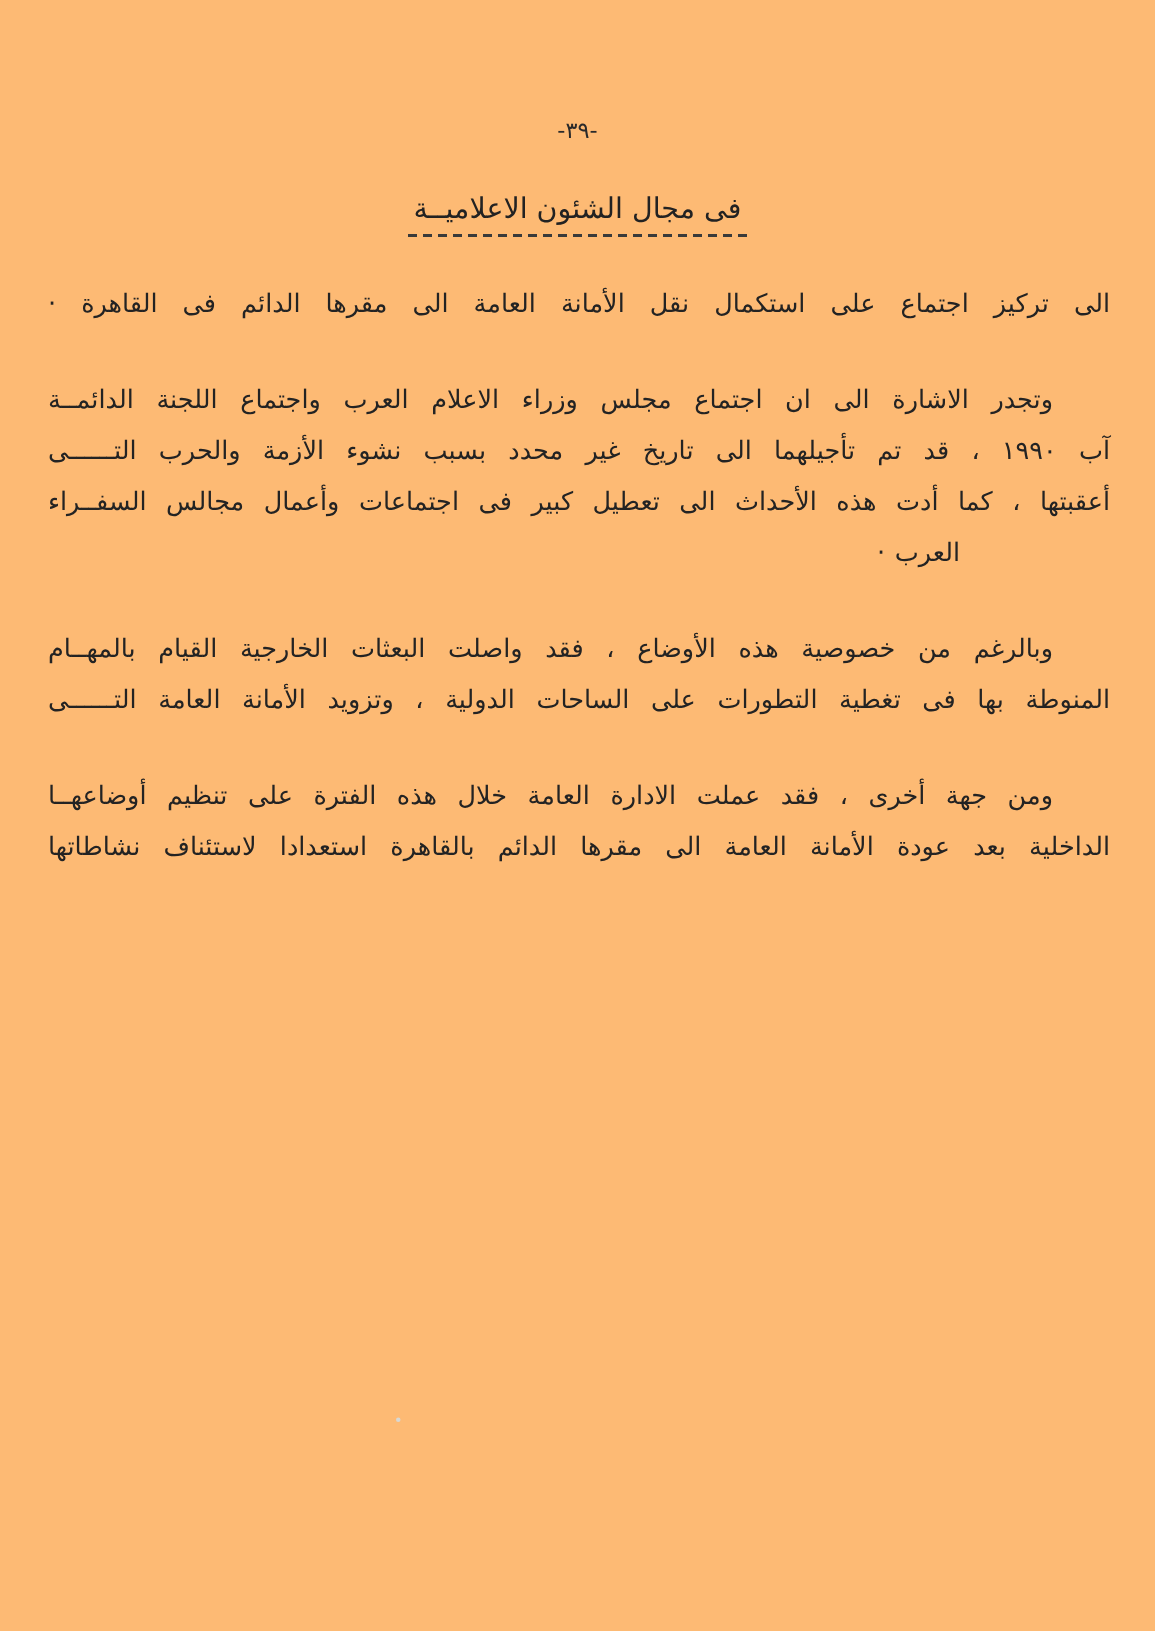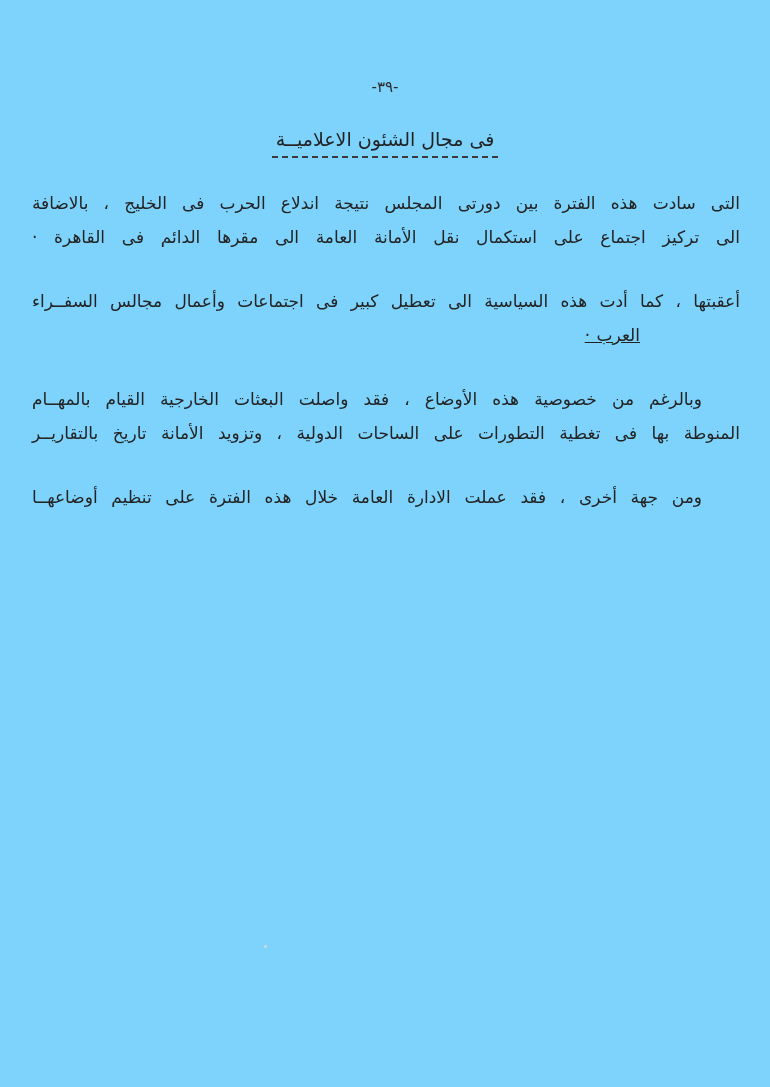--- a/index.html
+++ b/index.html
@@ -5,21 +5,21 @@
   html, body {
     margin: 0;
     padding: 0;
     background: #e8e8e8;
   }
   .page {
     position: relative;
     width: 770px;
     height: 1087px;
     margin: 0 auto;
-    background: #7dd3fc;
+    background: #fdba74;
     color: #1e1e1e;
     direction: rtl;
     font-family: "DejaVu Sans", sans-serif;
     overflow: hidden;
   }
   .page-number {
     position: absolute;
     top: 78px;
     left: 0;
     width: 100%;
@@ -60,21 +60,20 @@
     text-align-last: justify;
     word-spacing: 1px;
   }
   .line.indent {
     padding-right: 38px;
   }
   .line.end {
     text-align: right;
     text-align-last: right;
     white-space: nowrap;
-    text-decoration: underline;
   }
   .line.pull-in {
     padding-right: 100px;
   }
   .scan-speck {
     position: absolute;
     top: 945px;
     left: 264px;
     width: 3px;
     height: 3px;
@@ -89,35 +88,37 @@
 
   <div class="page-number">-٣٩-</div>
 
   <div class="title-wrap">
     <span class="doc-title">فى مجال الشئون الاعلاميــة</span>
   </div>
 
   <div class="content">
 
     <div class="para">
-      <span class="line">التى سادت هذه الفترة بين دورتى المجلس نتيجة اندلاع الحرب فى الخليج ، بالاضافة</span>
       <span class="line">الى تركيز اجتماع على استكمال نقل الأمانة العامة الى مقرها الدائم فى القاهرة ·</span>
     </div>
 
     <div class="para">
-      <span class="line">أعقبتها ، كما أدت هذه السياسية الى تعطيل كبير فى اجتماعات وأعمال مجالس السفــراء</span>
+      <span class="line indent">وتجدر الاشارة الى ان اجتماع مجلس وزراء الاعلام العرب واجتماع اللجنة الدائمــة</span>
+      <span class="line">آب ١٩٩٠ ، قد تم تأجيلهما الى تاريخ غير محدد بسبب نشوء الأزمة والحرب التــــــى</span>
+      <span class="line">أعقبتها ، كما أدت هذه الأحداث الى تعطيل كبير فى اجتماعات وأعمال مجالس السفــراء</span>
       <span class="line end pull-in">العرب ·</span>
     </div>
 
     <div class="para">
       <span class="line indent">وبالرغم من خصوصية هذه الأوضاع ، فقد واصلت البعثات الخارجية القيام بالمهــام</span>
-      <span class="line">المنوطة بها فى تغطية التطورات على الساحات الدولية ، وتزويد الأمانة تاريخ بالتقاريــر</span>
+      <span class="line">المنوطة بها فى تغطية التطورات على الساحات الدولية ، وتزويد الأمانة العامة التــــــى</span>
     </div>
 
     <div class="para">
       <span class="line indent">ومن جهة أخرى ، فقد عملت الادارة العامة خلال هذه الفترة على تنظيم أوضاعهــا</span>
+      <span class="line">الداخلية بعد عودة الأمانة العامة الى مقرها الدائم بالقاهرة استعدادا لاستئناف نشاطاتها</span>
     </div>
 
   </div>
 
   <div class="scan-speck"></div>
 
 </div>
 
 </body></html>

